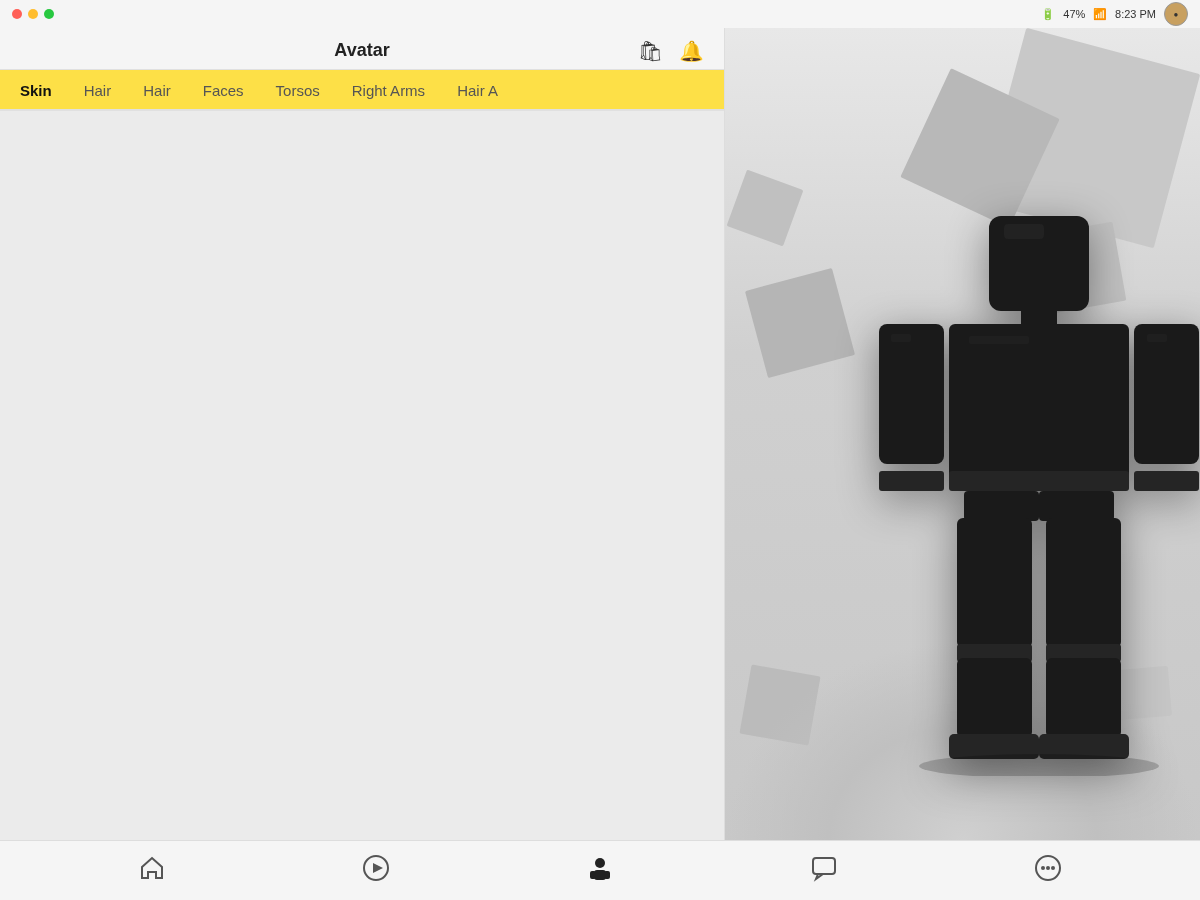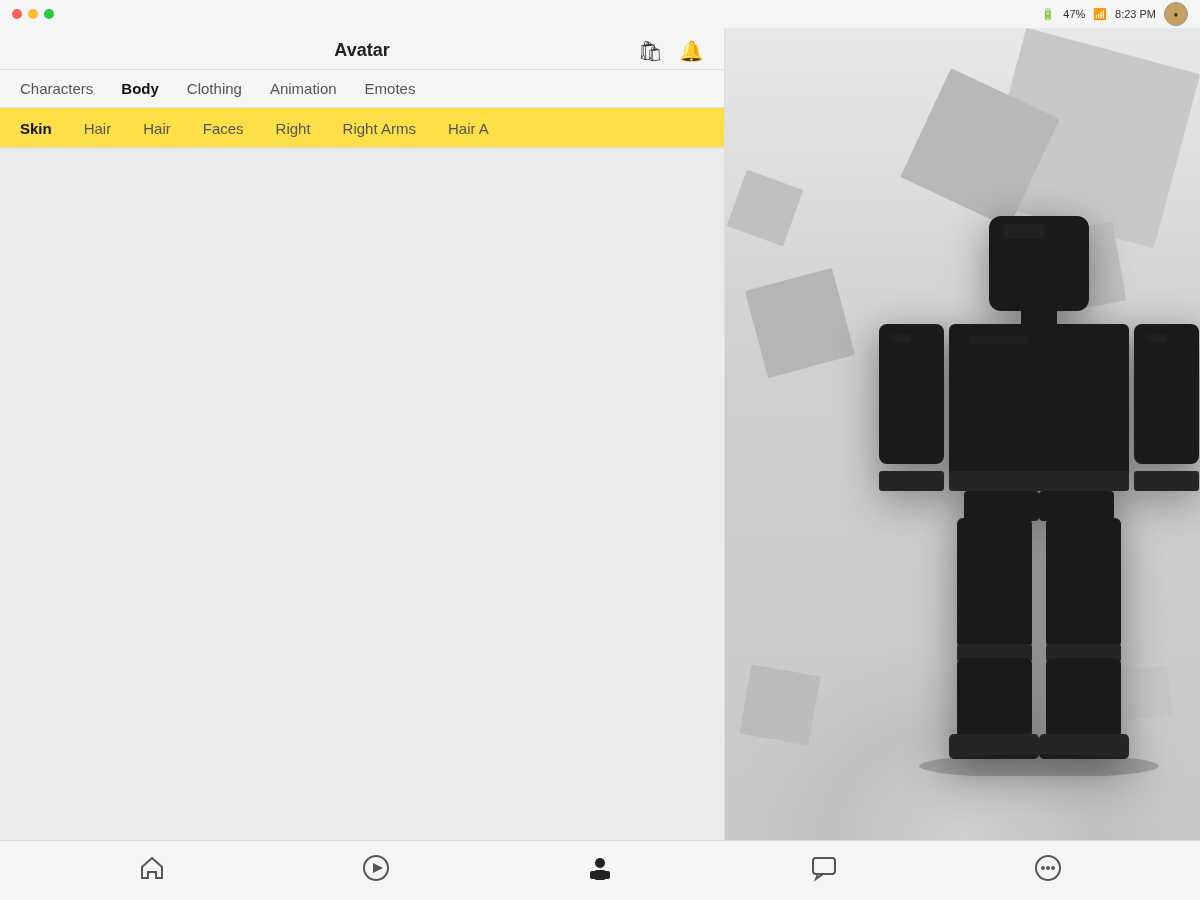--- a/index.html
+++ b/index.html
@@ -261,34 +261,27 @@
       <div class="header-icons">
         <button class="header-icon-btn">
           <span>🛍</span>
         </button>
         <button class="header-icon-btn">
           <span>🔔</span>
         </button>
       </div>
     </div>
 
-    <div class="nav-tabs">
-      <button class="nav-tab">Characters</button>
-      <button class="nav-tab active">Body</button>
-      <button class="nav-tab">Clothing</button>
-      <button class="nav-tab">Animation</button>
-      <button class="nav-tab">Emotes</button>
-    </div>
 
     <div class="sub-tabs">
       <button class="sub-tab active">Skin</button>
       <button class="sub-tab">Hair</button>
       <button class="sub-tab">Hair</button>
       <button class="sub-tab">Faces</button>
-      <button class="sub-tab">Right</button>
+      <button class="sub-tab">Torsos</button>
       <button class="sub-tab">Right Arms</button>
       <button class="sub-tab">Hair A</button>
     </div>
 
     <div class="content-area"></div>
 
   </div>
 
   <div class="right-panel">
 

